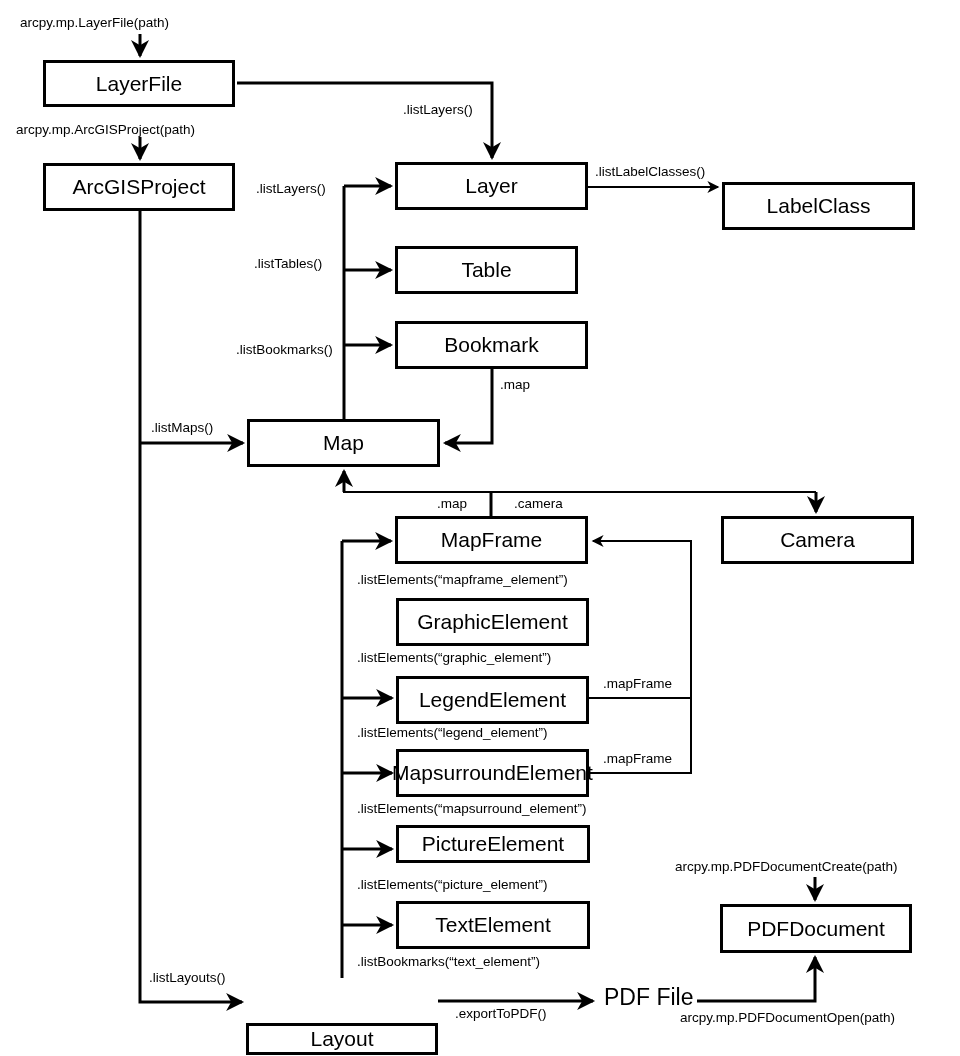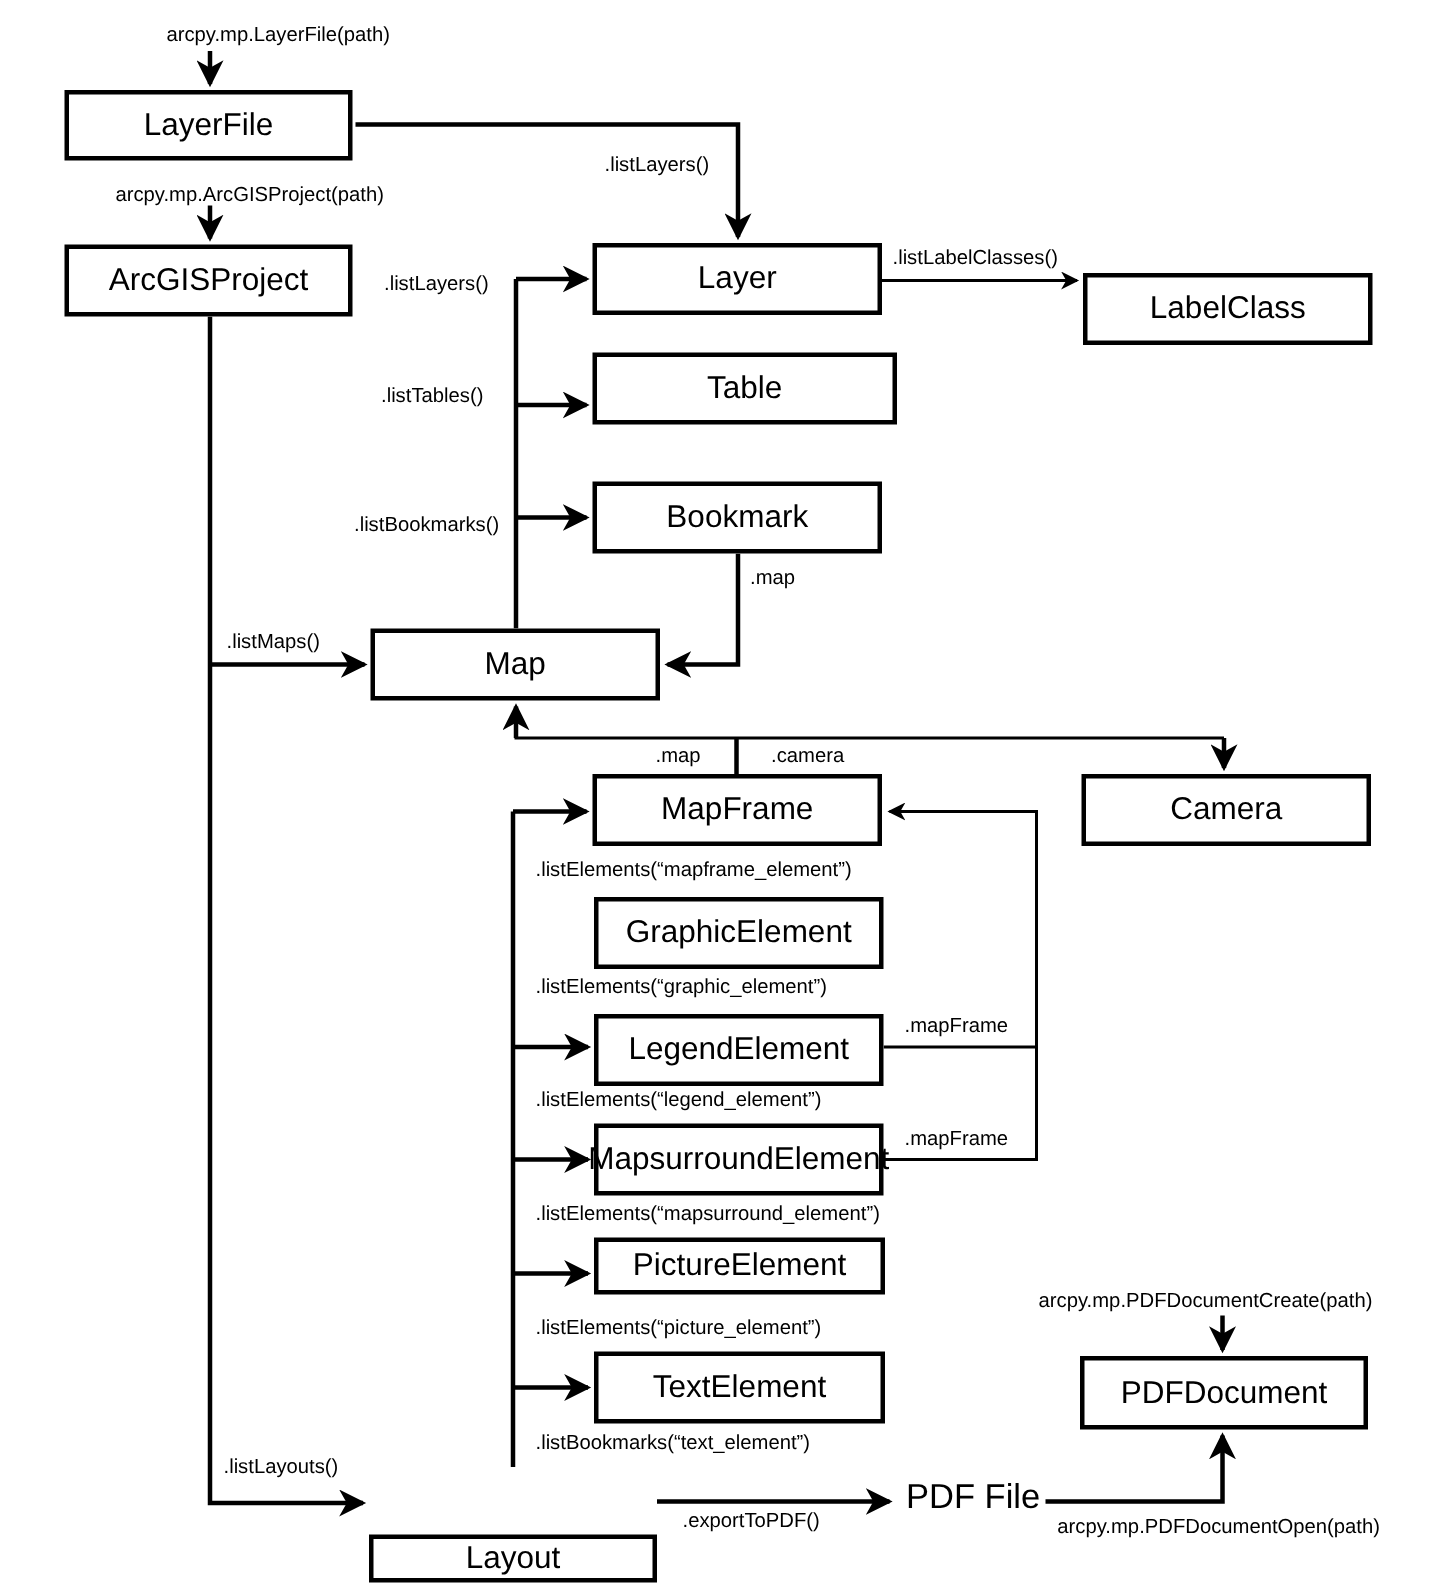--- a/index.html
+++ b/index.html
@@ -10,21 +10,21 @@
   svg.wires{position:absolute;left:0;top:0;width:960px;height:1056px;}
   .w3{stroke:#000;stroke-width:3;fill:none;}
   .w2{stroke:#000;stroke-width:2;fill:none;}
   .node{
     position:absolute;box-sizing:border-box;border:3px solid #000;background:#fff;
     display:flex;align-items:center;justify-content:center;
     font-size:21px;white-space:nowrap;
   }
   .node.tight{font-size:21px;}
   .lbl{position:absolute;font-size:13.5px;white-space:nowrap;}
-  .lbl.ctr{text-align:right;}
+  .lbl.ctr{text-align:left;}
   .biglbl{position:absolute;font-size:23px;white-space:nowrap;}
 </style>
 </head>
 <body>
 
 <div class="canvas">
 
   <svg class="wires">
     <defs>
       <marker id="arr" markerWidth="6.5" markerHeight="6" refX="5.3" refY="3" orient="auto" markerUnits="strokeWidth">
@@ -56,21 +56,21 @@
     <path class="w2" d="M589,698 H691"></path>
     <path class="w3" marker-end="url(#arr)" d="M438,1001 H593"></path>
     <path class="w3" marker-end="url(#arr)" d="M697,1001 H815 V957"></path>
     <path class="w3" marker-end="url(#arr)" d="M815,877 V900"></path>
   </svg>
 
   <div class="node" style="left:43px;top:60px;width:192px;height:47px;">LayerFile</div>
   <div class="node" style="left:43px;top:163px;width:192px;height:48px;">ArcGISProject</div>
   <div class="node" style="left:395px;top:162px;width:193px;height:48px;">Layer</div>
   <div class="node" style="left:722px;top:163px;width:193px;height:48px;margin-top:19px;">LabelClass</div>
-  <div class="node" style="left:395px;top:235px;width:203px;height:48px;">Table</div>
+  <div class="node" style="left:395px;top:246px;width:183px;height:48px;">Table</div>
   <div class="node" style="left:395px;top:321px;width:193px;height:48px;">Bookmark</div>
   <div class="node" style="left:247px;top:419px;width:193px;height:48px;">Map</div>
   <div class="node" style="left:395px;top:516px;width:193px;height:48px;">MapFrame</div>
   <div class="node" style="left:721px;top:516px;width:193px;height:48px;">Camera</div>
   <div class="node" style="left:396px;top:598px;width:193px;height:48px;">GraphicElement</div>
   <div class="node" style="left:396px;top:660px;width:193px;height:48px;margin-top:16px;">LegendElement</div>
   <div class="node tight" style="left:396px;top:749px;width:193px;height:48px;">MapsurroundElement</div>
   <div class="node" style="left:396px;top:825px;width:194px;height:38px;">PictureElement</div>
   <div class="node" style="left:396px;top:901px;width:194px;height:48px;">TextElement</div>
   <div class="node" style="left:246px;top:1023px;width:192px;height:32px;">Layout</div>

